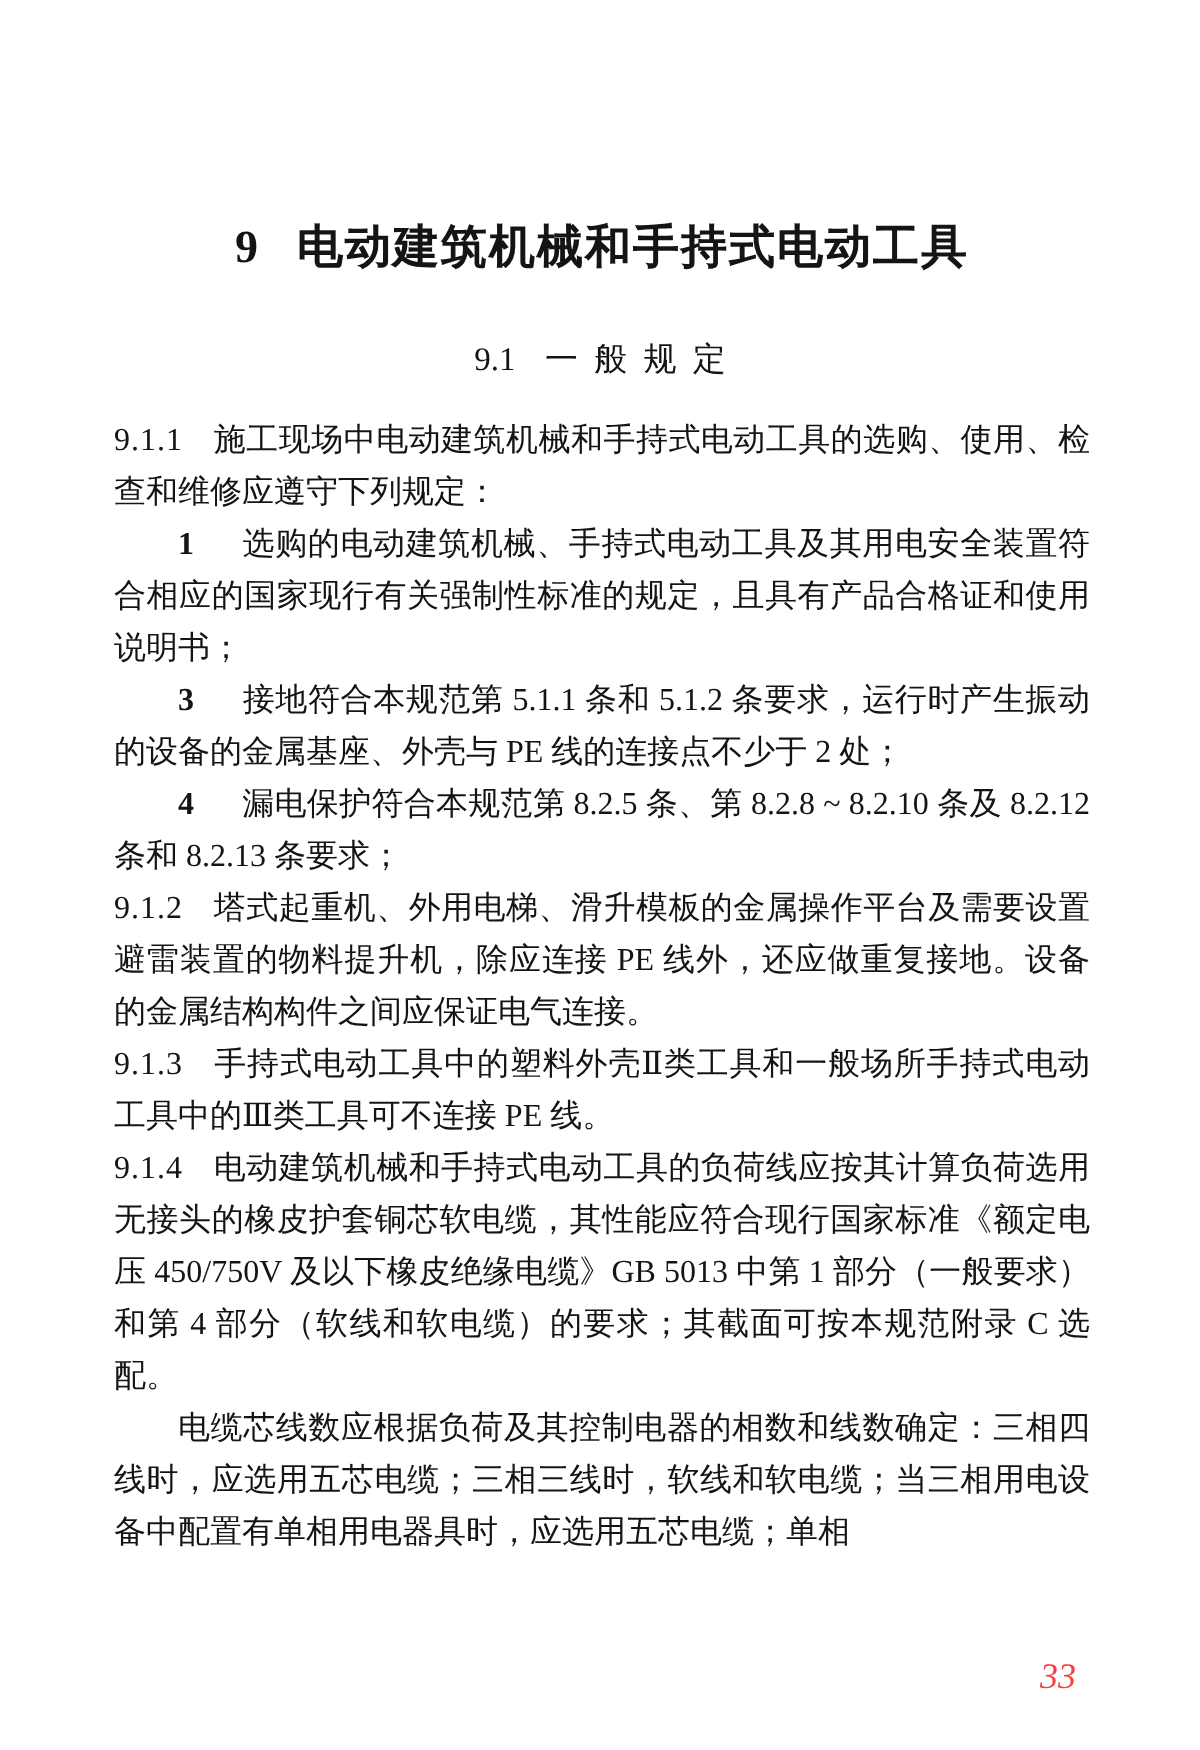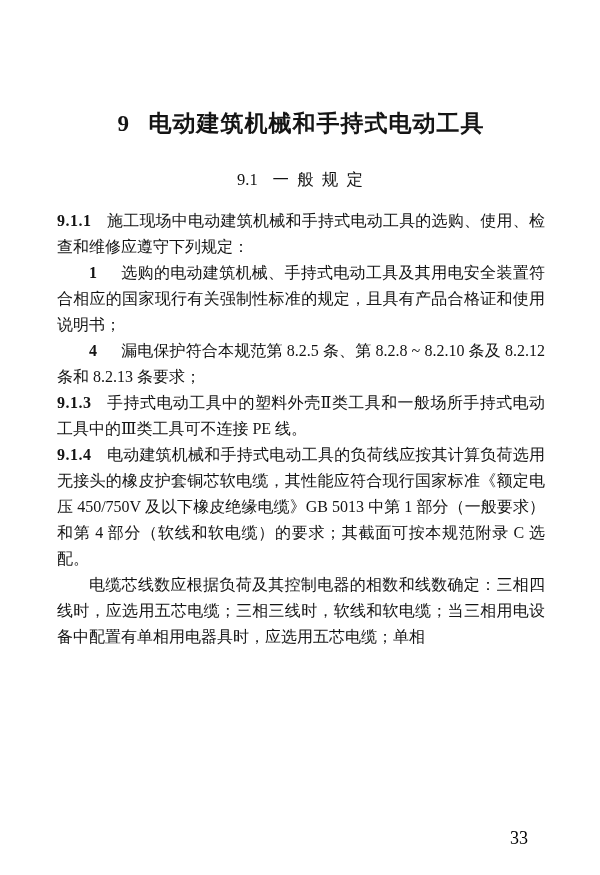--- a/index.html
+++ b/index.html
@@ -51,50 +51,53 @@
     margin: 0;
     padding: 0;
   }
   .doc-body p.item {
     text-indent: 2em;
   }
   .doc-body p.plain {
     text-indent: 2em;
   }
   .clause-num {
-    font-weight: bold;
+    font-weight: normal;
     margin-right: 0.95em;
     letter-spacing: 0.5px;
   }
   .list-num {
     font-weight: bold;
     margin-right: 1.5em;
   }
   .page-number {
     position: absolute;
     top: 828px;
-    right: 72px;
+    right: 62px;
     font-size: 18px;
+    font-style: italic;
     font-family: "Liberation Serif", "DejaVu Serif", serif;
-    color: #000000;
+    color: #ef4444;
   }
 </style>
 </head>
 <body>
 
 <div class="page">
 
   <h1 class="chapter-title"><span class="num">9</span><span>电动建筑机械和手持式电动工具</span></h1>
 
   <h2 class="section-title"><span class="num">9.1</span><span>一 般 规 定</span></h2>
 
   <div class="doc-body">
       <p class="clause"><b class="clause-num">9.1.1</b>施工现场中电动建筑机械和手持式电动工具的选购、使用、检查和维修应遵守下列规定：</p>
       <p class="item"><b class="list-num">1</b>选购的电动建筑机械、手持式电动工具及其用电安全装置符合相应的国家现行有关强制性标准的规定，且具有产品合格证和使用说明书；</p>
+      <p class="item"><b class="list-num">3</b>接地符合本规范第 5.1.1 条和 5.1.2 条要求，运行时产生振动的设备的金属基座、外壳与 PE 线的连接点不少于 2 处；</p>
       <p class="item"><b class="list-num">4</b>漏电保护符合本规范第 8.2.5 条、第 8.2.8 ~ 8.2.10 条及 8.2.12 条和 8.2.13 条要求；</p>
+      <p class="clause"><b class="clause-num">9.1.2</b>塔式起重机、外用电梯、滑升模板的金属操作平台及需要设置避雷装置的物料提升机，除应连接 PE 线外，还应做重复接地。设备的金属结构构件之间应保证电气连接。</p>
       <p class="clause"><b class="clause-num">9.1.3</b>手持式电动工具中的塑料外壳Ⅱ类工具和一般场所手持式电动工具中的Ⅲ类工具可不连接 PE 线。</p>
       <p class="clause"><b class="clause-num">9.1.4</b>电动建筑机械和手持式电动工具的负荷线应按其计算负荷选用无接头的橡皮护套铜芯软电缆，其性能应符合现行国家标准《额定电压 450/750V 及以下橡皮绝缘电缆》GB 5013 中第 1 部分（一般要求）和第 4 部分（软线和软电缆）的要求；其截面可按本规范附录 C 选配。</p>
       <p class="plain">电缆芯线数应根据负荷及其控制电器的相数和线数确定：三相四线时，应选用五芯电缆；三相三线时，软线和软电缆；当三相用电设备中配置有单相用电器具时，应选用五芯电缆；单相</p>
     </div>
 
   <div class="page-number">33</div>
 
 </div>
 
 </body></html>

